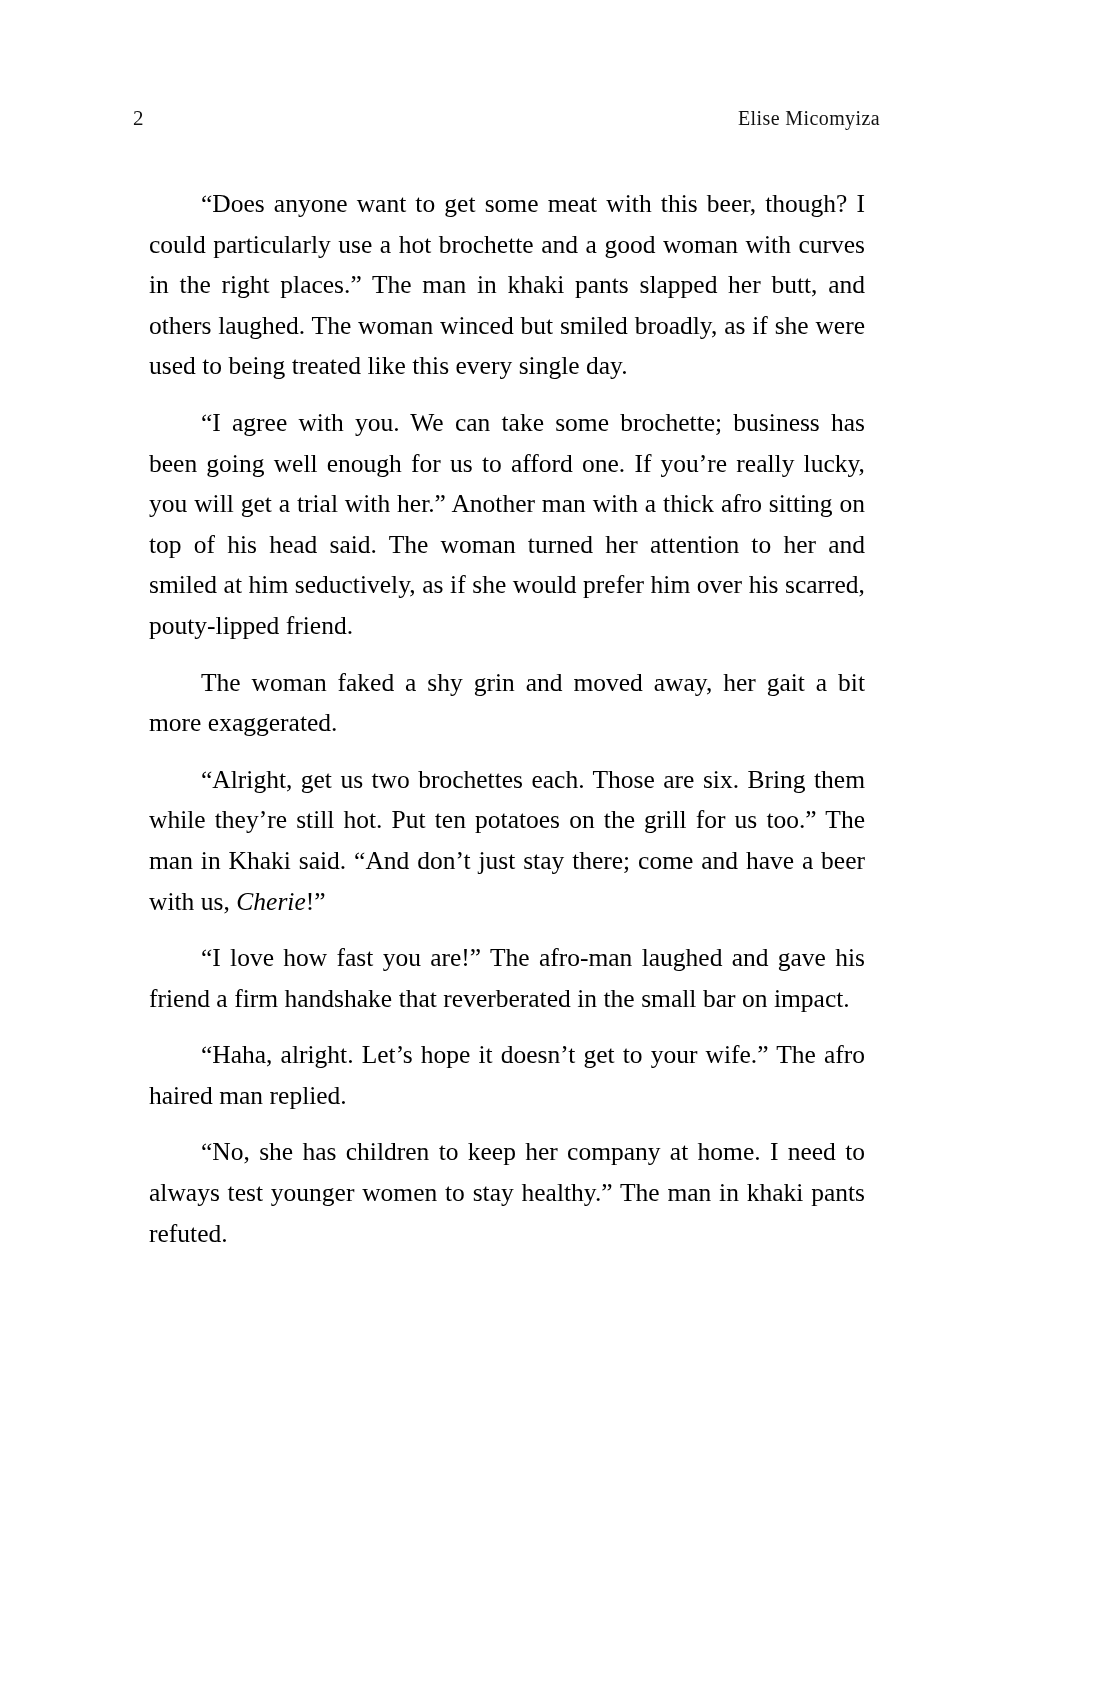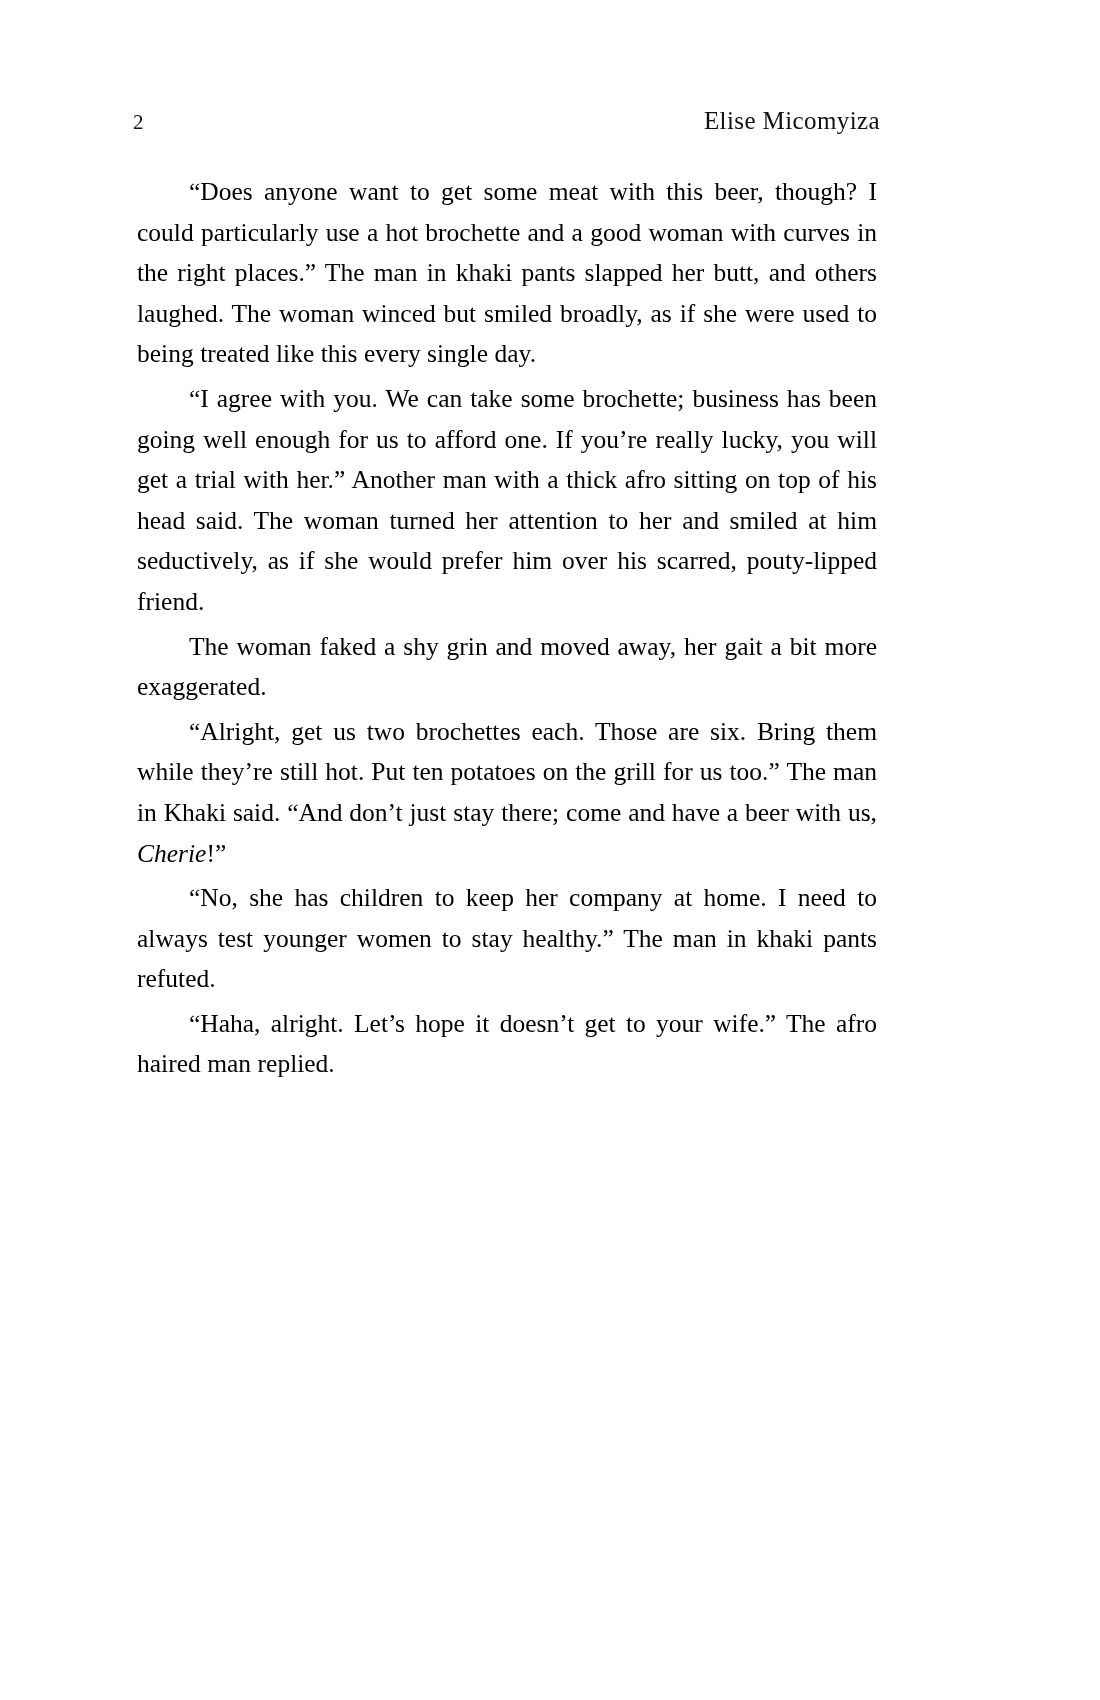--- a/index.html
+++ b/index.html
@@ -32,33 +32,33 @@
     justify-content: space-between;
     font-size: 21px;
     letter-spacing: 0.3px;
     color: #111111;
   }
   .folio {
     font-size: 21px;
     line-height: 1;
   }
   .author {
-    font-size: 25px;
+    font-size: 20px;
     line-height: 1;
     letter-spacing: 0.4px;
   }
   
   .textblock {
     position: absolute;
     left: 133px;
     top: 168px;
     width: 748px;
   }
   p.para {
-    margin: 4px;
+    margin: 16px;
     text-align: justify;
     text-justify: inter-word;
     text-indent: 52px;
     font-size: 25.5px;
     line-height: 40.6px;
     word-spacing: 0.1px;
     hyphens: none;
     -webkit-hyphens: none;
   }
   p.para em {
@@ -78,21 +78,22 @@
   <div class="textblock">
 
     <p class="para">“Does anyone want to get some meat with this beer, though? I could particularly use a hot brochette and a good woman with curves in the right places.” The man in khaki pants slapped her butt, and others laughed. The woman winced but smiled broadly, as if she were used to being treated like this every single day.</p>
 
     <p class="para">“I agree with you. We can take some brochette; business has been going well enough for us to afford one. If you’re really lucky, you will get a trial with her.” Another man with a thick afro sitting on top of his head said. The woman turned her attention to her and smiled at him seductively, as if she would prefer him over his scarred, pouty-lipped friend.</p>
 
     <p class="para">The woman faked a shy grin and moved away, her gait a bit more exaggerated.</p>
 
     <p class="para"><span>“Alright, get us two brochettes each. Those are six. Bring them while they’re still hot. Put ten potatoes on the grill for us too.” The man in Khaki said. “And don’t just stay there; come and have a beer with us, </span><em>Cherie</em><span>!”</span></p>
 
+    <p class="para">“I love how fast you are!” The afro-man laughed and gave his friend a firm handshake that reverberated in the small bar on impact.</p>
 
 
+    <p class="para">“Haha, alright. Let’s hope it doesn’t get to your wife.” The afro haired man replied.</p>
+
     <p class="para">“No, she has children to keep her company at home. I need to always test younger women to stay healthy.” The man in khaki pants refuted.</p>
-
-    <p class="para">“Haha, alright. Let’s hope it doesn’t get to your wife.” The afro haired man replied.</p>
 
   </div>
 
 </div>
 
 </body></html>

